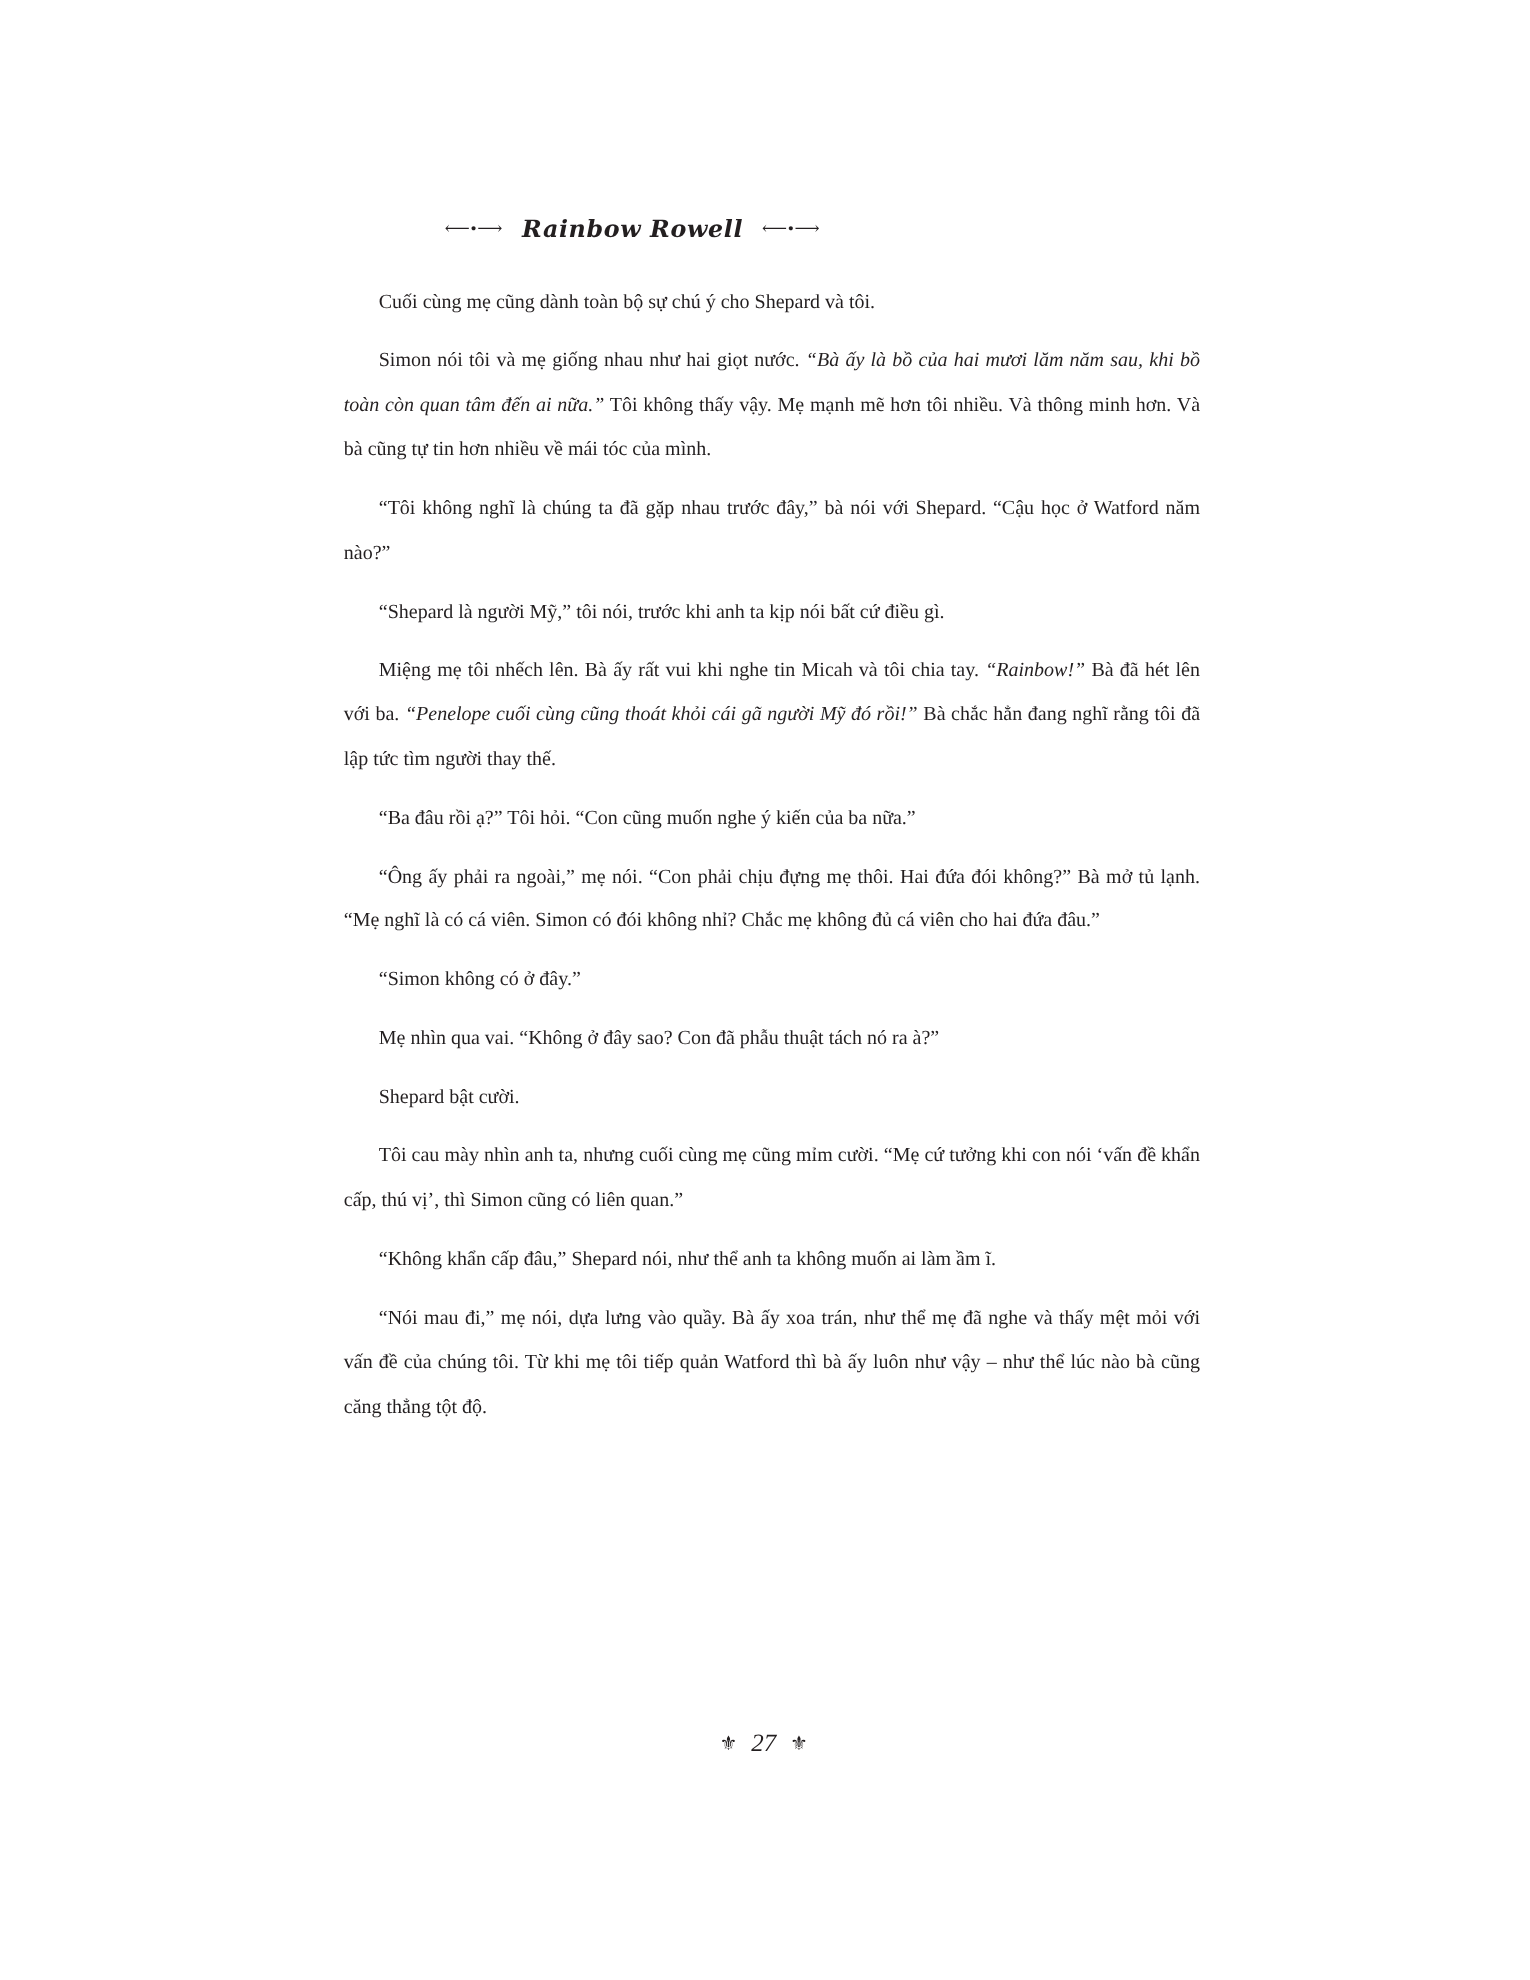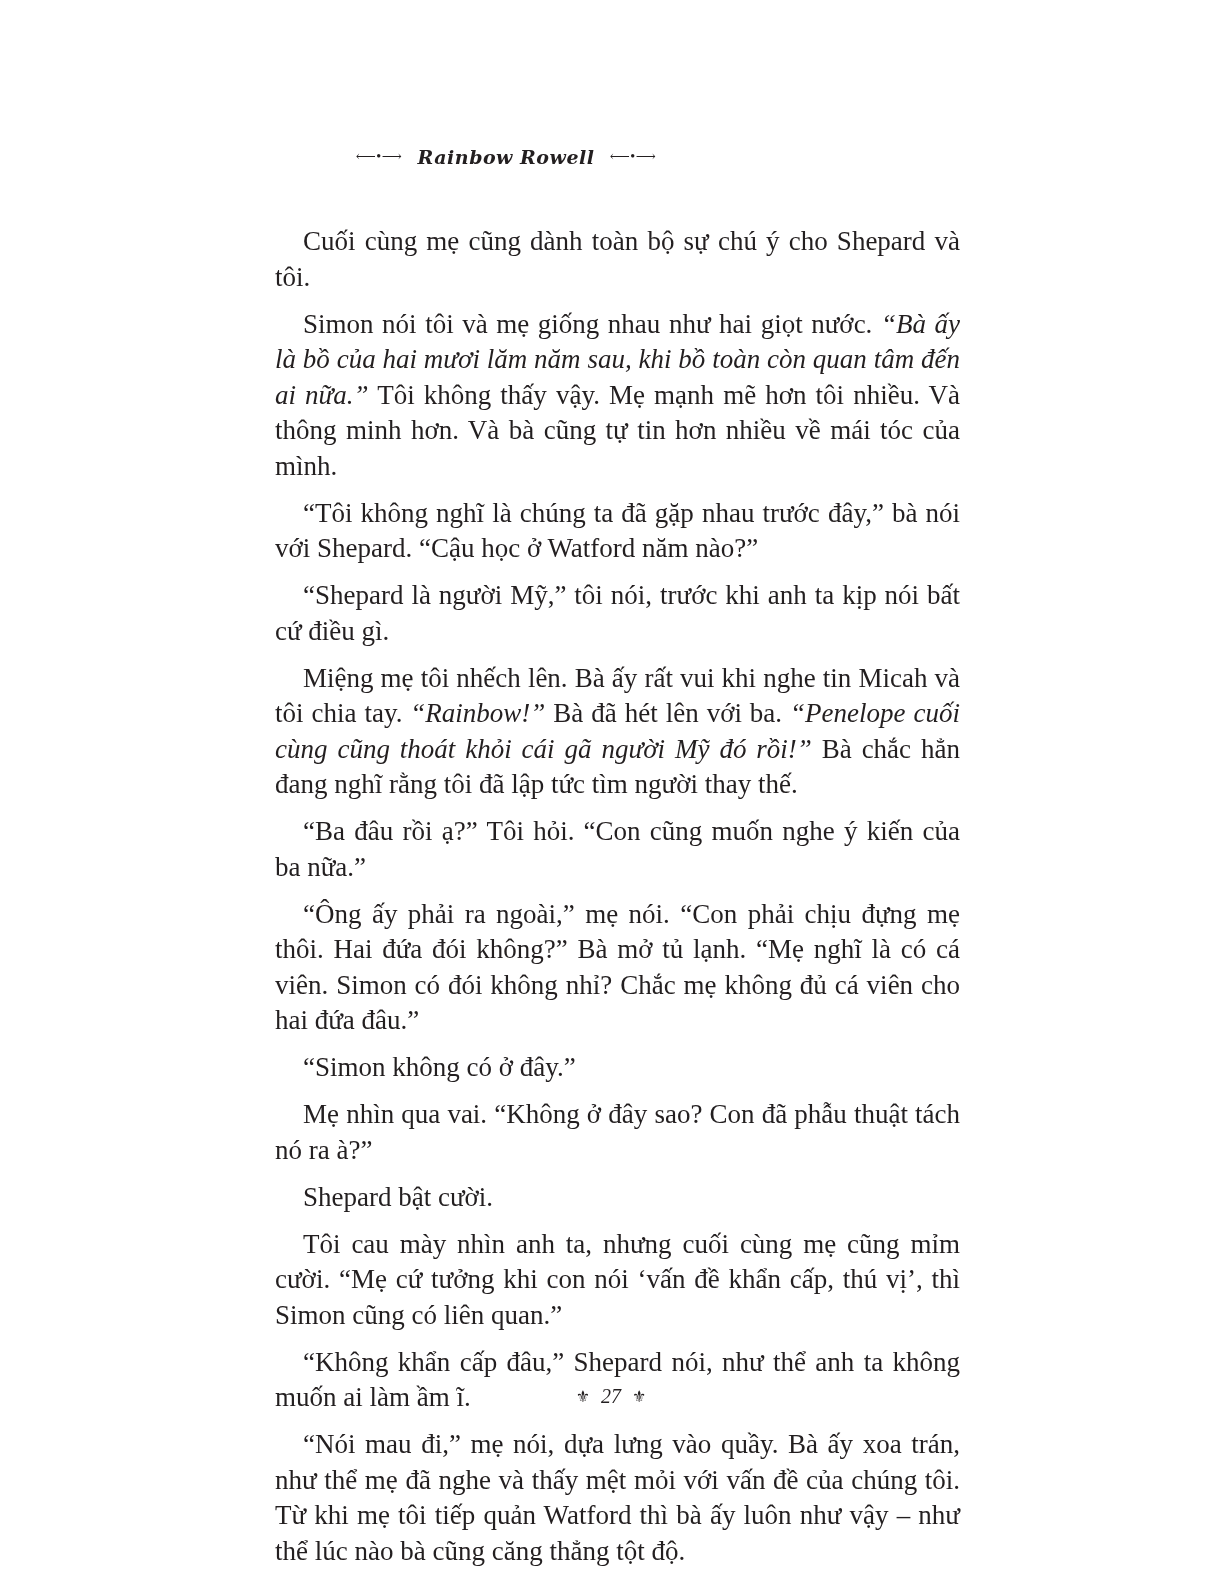--- a/index.html
+++ b/index.html
@@ -1,23 +1,23 @@
 <!DOCTYPE html>
 <html><head>
   <meta charset="utf-8">
   <style>
     html, body { margin: 0; padding: 0; background: #ffffff; }
     body { width: 1224px; height: 1584px; position: relative; overflow: hidden;
            font-family: "Liberation Serif", "DejaVu Serif", serif; color: #231f20; }
-    .header { position: absolute; top: 144px; left: 0; width: 1012px; text-align: center;
+    .header { position: absolute; top: 172px; left: 0; width: 1012px; text-align: center;
               font-size: 19px; letter-spacing: 0.5px; }
     .header .orn { display: inline-block; font-size: 14px; margin: 0 10px; vertical-align: middle; }
     .header .author { font-family: "DejaVu Serif", serif; font-style: italic; font-weight: bold; vertical-align: middle; }
     .text { position: absolute; top: 224px; left: 275px; width: 685px;
-            font-size: 27px; line-height: 35.5px; text-align: justify; }
+            font-size: 16px; line-height: 35.5px; text-align: justify; }
     .text p { margin: 0 0 11.5px 0; text-indent: 28px; }
     .text p.last { margin-bottom: 13px; }
     .text i { font-style: italic; }
     .footer { position: absolute; top: 1383px; left: 0; width: 1222px; text-align: center;
               font-size: 20px; }
     .footer .orn { display: inline-block; font-size: 16px; margin: 0 6px; vertical-align: middle; }
     .footer .num { font-style: italic; vertical-align: middle; }
   </style>
 </head>
 <body>

